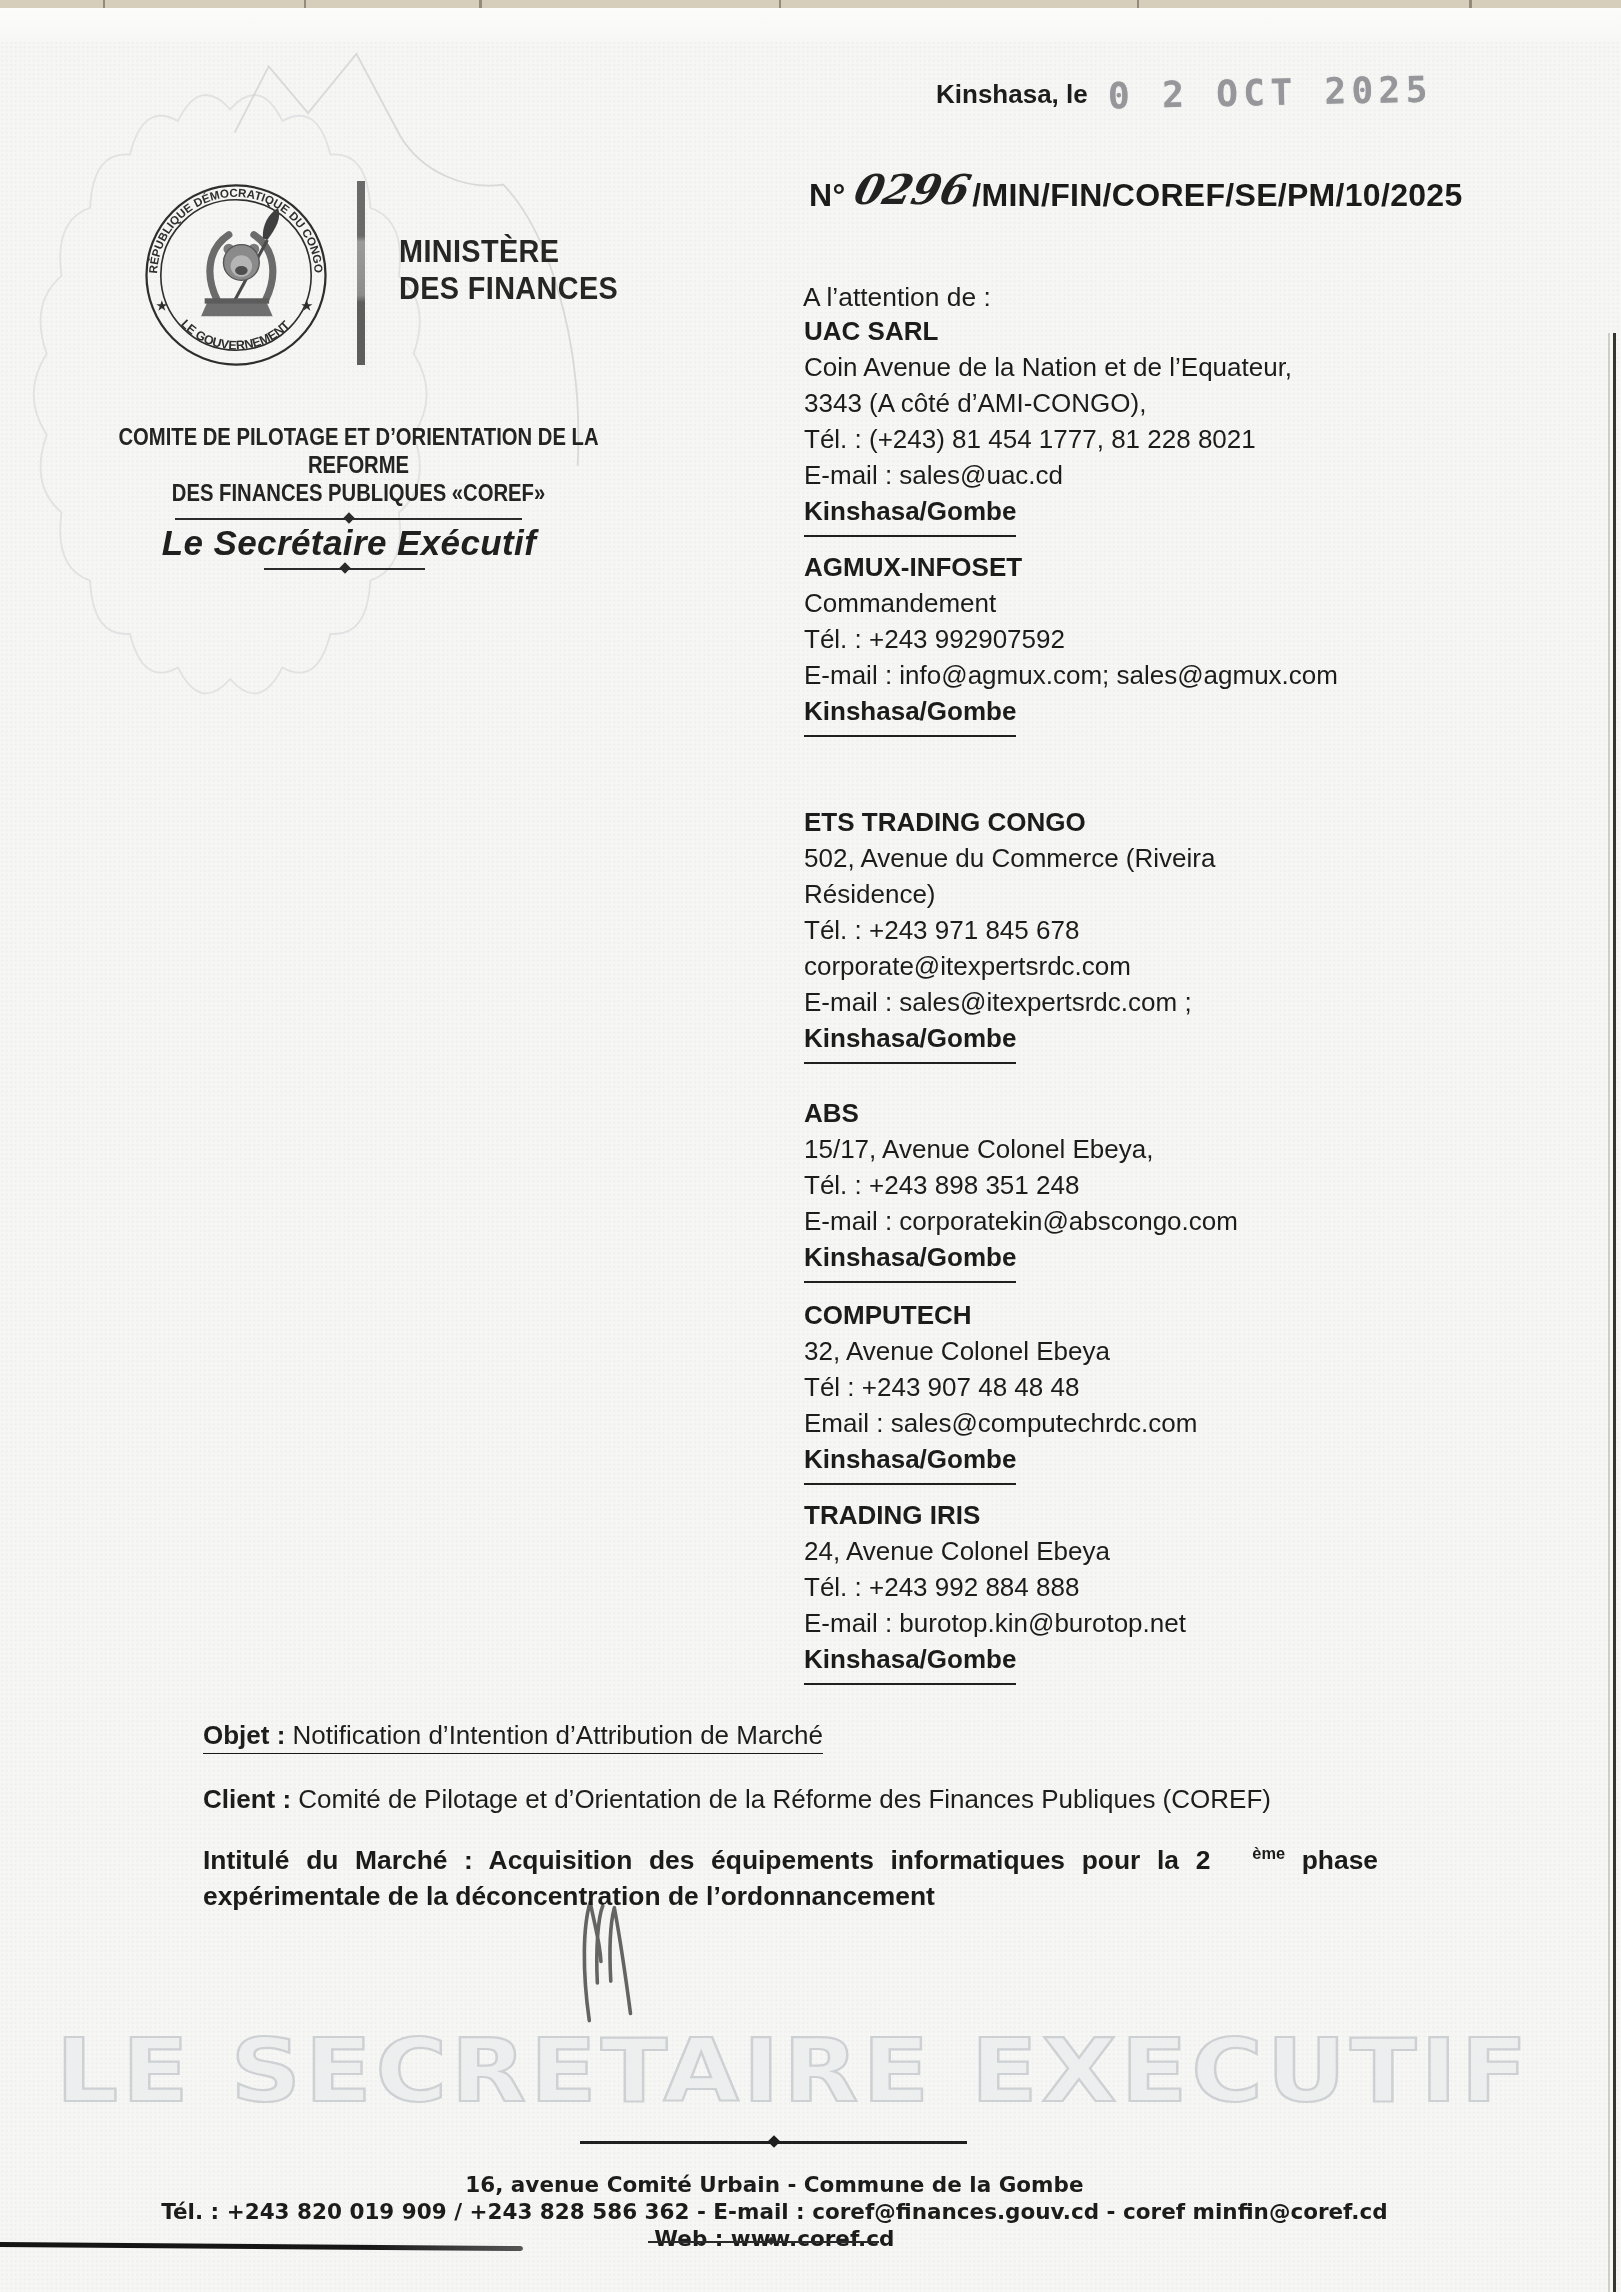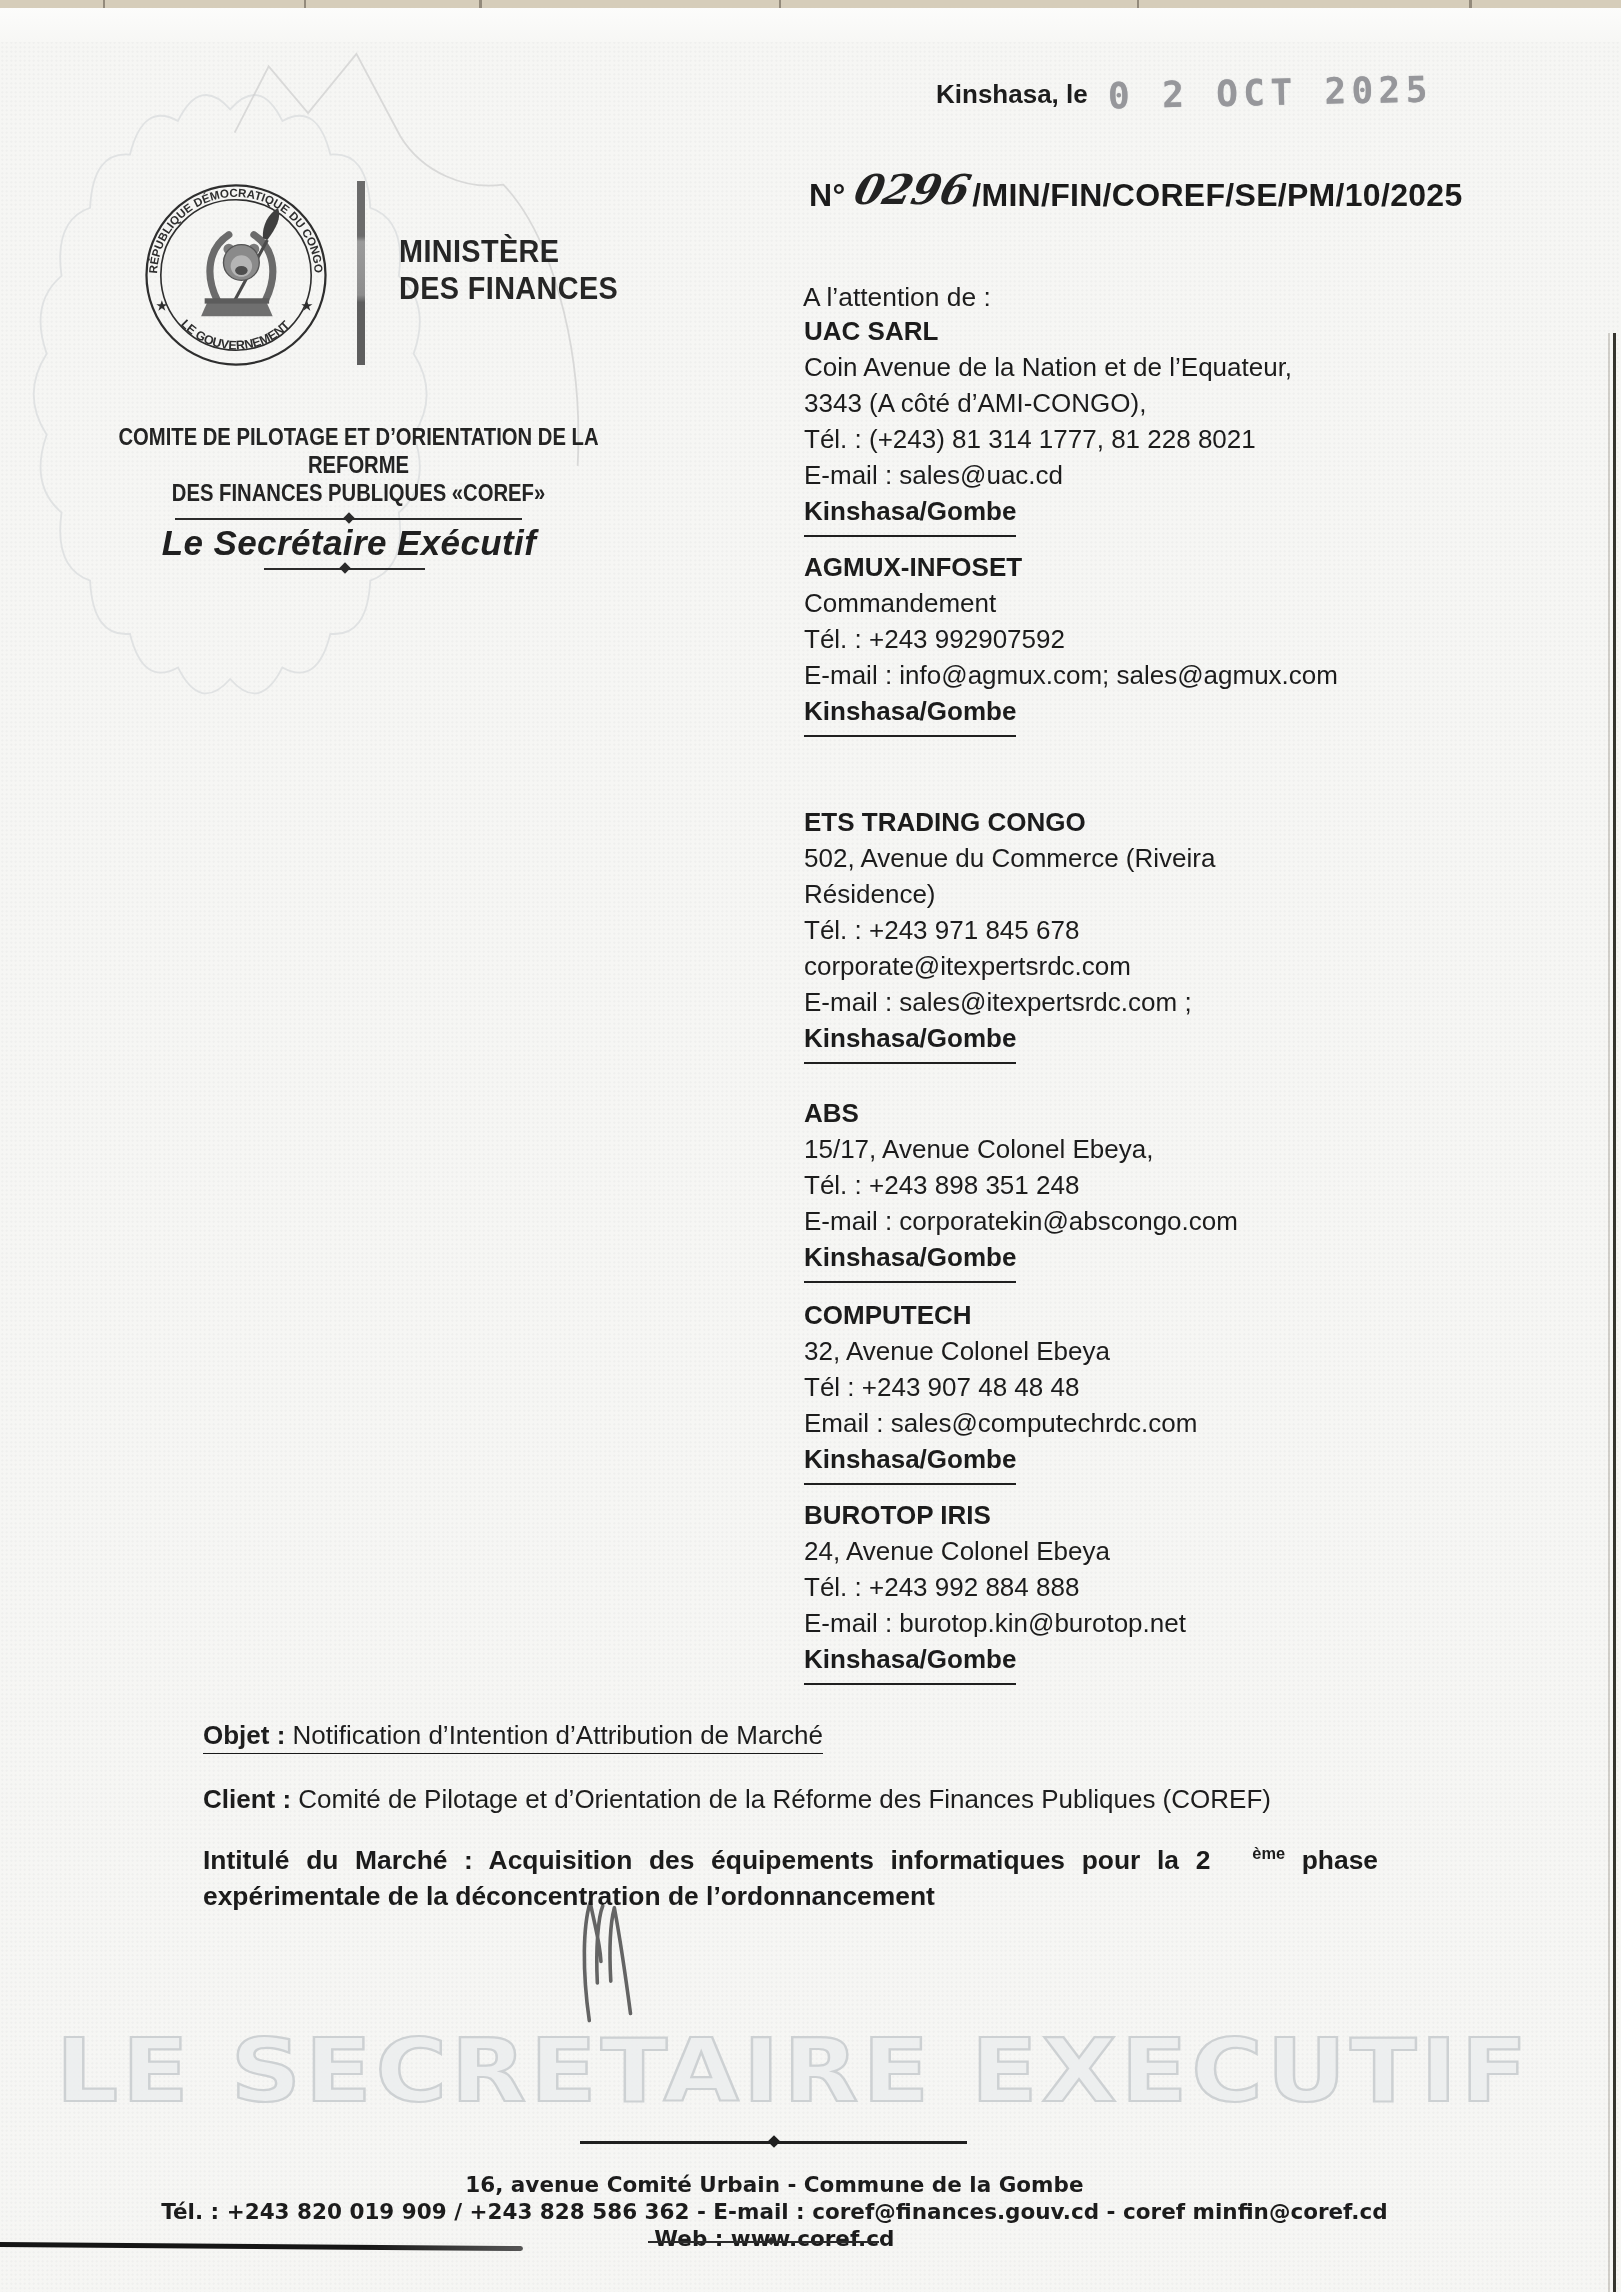--- a/index.html
+++ b/index.html
@@ -160,21 +160,21 @@
     <span class="ref-hand">0296</span>
     <span class="ref-suffix">/MIN/FIN/COREF/SE/PM/10/2025</span>
   </div>
 
   <div class="attention">A l’attention de :</div>
 
   <div class="recip" style="top:313px">
     <div class="r-name">UAC SARL</div>
     <div class="r-line">Coin Avenue de la Nation et de l’Equateur,</div>
     <div class="r-line">3343 (A côté d’AMI-CONGO),</div>
-    <div class="r-line">Tél. : (+243) 81 314 1777, 81 228 8021</div>
+    <div class="r-line">Tél. : (+243) 81 454 1777, 81 228 8021</div>
     <div class="r-line">E-mail : sales@uac.cd</div>
     <div class="r-city"><span>Kinshasa/Gombe</span></div>
   </div>
 
   <div class="recip" style="top:549px">
     <div class="r-name">AGMUX-INFOSET</div>
     <div class="r-line">Commandement</div>
     <div class="r-line">Tél. : +243 992907592</div>
     <div class="r-line">E-mail : info@agmux.com; sales@agmux.com</div>
     <div class="r-city"><span>Kinshasa/Gombe</span></div>
@@ -200,21 +200,21 @@
 
   <div class="recip" style="top:1297px">
     <div class="r-name">COMPUTECH</div>
     <div class="r-line">32, Avenue Colonel Ebeya</div>
     <div class="r-line">Tél : +243 907 48 48 48</div>
     <div class="r-line">Email : sales@computechrdc.com</div>
     <div class="r-city"><span>Kinshasa/Gombe</span></div>
   </div>
 
   <div class="recip" style="top:1497px">
-    <div class="r-name">BUROTOP IRIS</div>
+    <div class="r-name">TRADING IRIS</div>
     <div class="r-line">24, Avenue Colonel Ebeya</div>
     <div class="r-line">Tél. : +243 992 884 888</div>
     <div class="r-line">E-mail : burotop.kin@burotop.net</div>
     <div class="r-city"><span>Kinshasa/Gombe</span></div>
   </div>
 
   <div class="subject">
     <span class="u"><span class="lbl">Objet</span><span class="lbl"> : </span><span>Notification d’Intention d’Attribution de Marché</span></span>
   </div>
 

